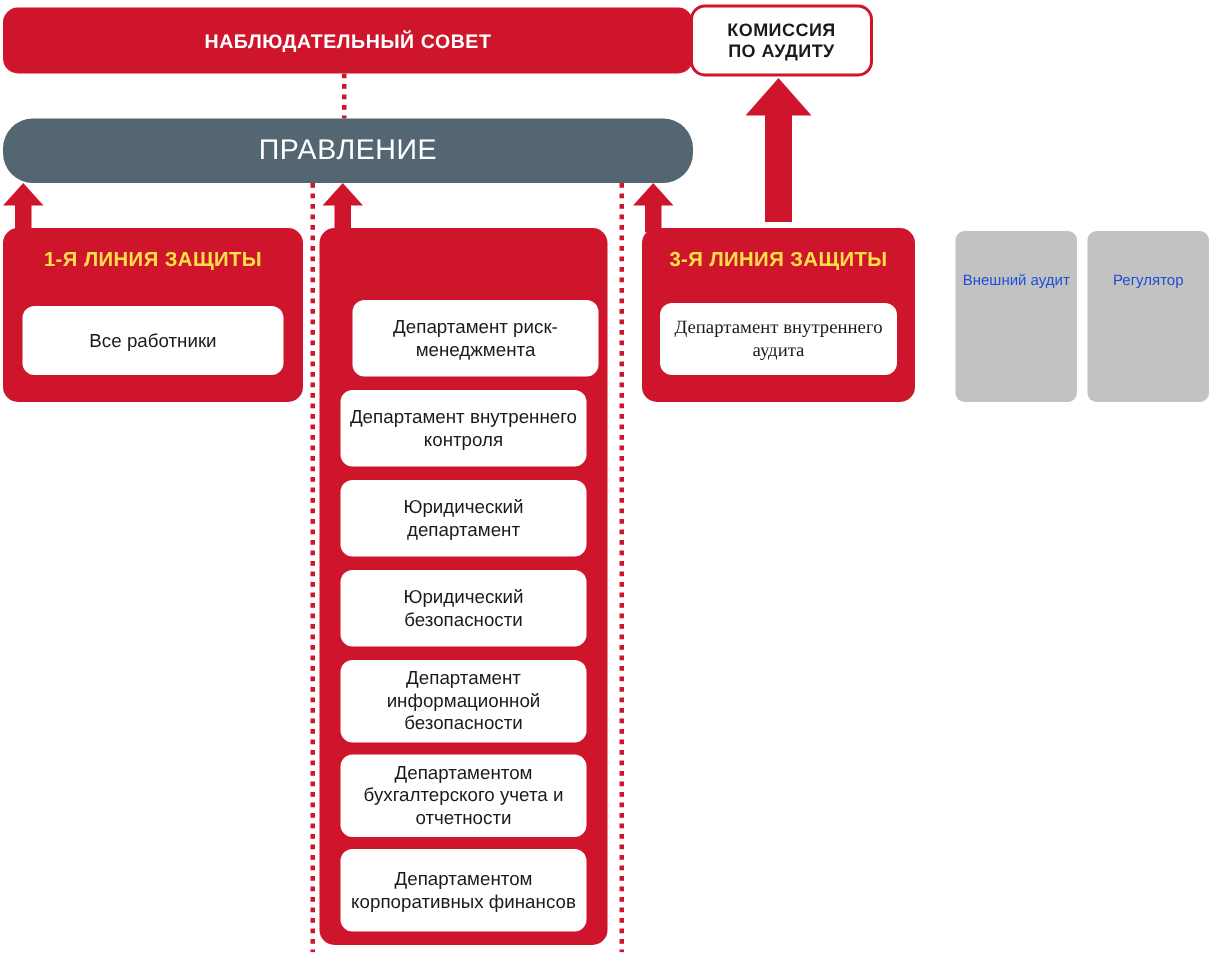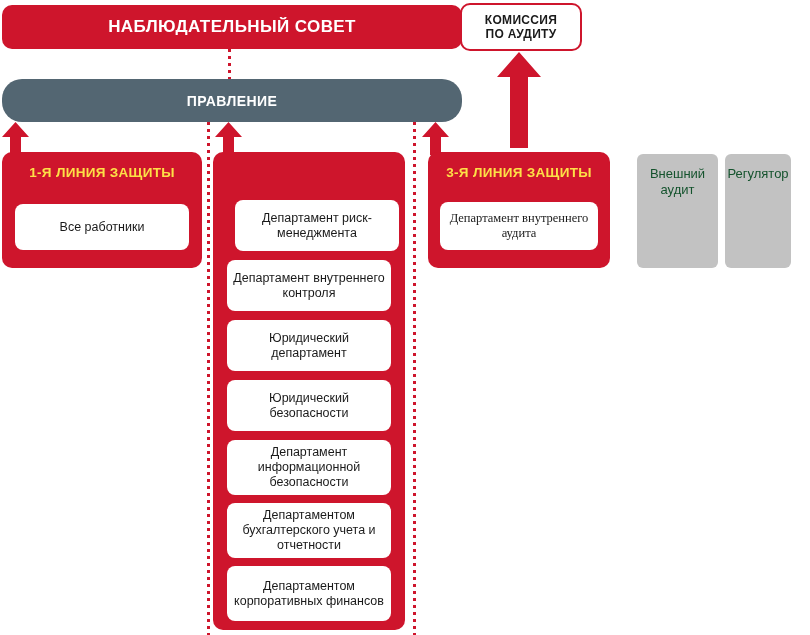--- a/index.html
+++ b/index.html
@@ -27,30 +27,30 @@
     align-items: center;
     justify-content: center;
     text-align: center;
   }
 
   
   .band-red {
     background: #CE152C;
     color: #ffffff;
     border-radius: 10px;
-    font-size: 17px;
+    font-size: 13px;
     font-weight: bold;
     letter-spacing: .4px;
   }
   .band-gray {
     background: #536672;
     color: #ffffff;
     border-radius: 20px;
-    font-size: 14px;
-    font-weight: bold;
+    font-size: 19px;
+    font-weight: normal;
     letter-spacing: .4px;
   }
 
   
   .band-outline {
     background: #ffffff;
     color: #1a1a1a;
     border: 2px solid #CE152C;
     border-radius: 10px;
     font-size: 12px;
@@ -100,24 +100,24 @@
   
   .gray-block {
     position: absolute;
     box-sizing: border-box;
     background: #C2C2C2;
     border-radius: 6px;
     display: flex;
     align-items: flex-start;
     justify-content: center;
     text-align: center;
-    color: #14532d;
-    font-size: 13px;
+    color: #1d4ed8;
+    font-size: 10px;
     line-height: 1.2;
-    padding-top: 12px;
+    padding-top: 28px;
   }
 
   
   .dotted {
     position: absolute;
     width: 3px;
     background-image: linear-gradient(
         to bottom,
         #CE152C 0px, #CE152C 3px,
         rgba(255,255,255,0) 3px, rgba(255,255,255,0) 7px);
@@ -194,17 +194,17 @@
 
   <div class="col" style="left:428px; top:152px; width:182px; height:116px;">
     <div class="col-title">3-Я ЛИНИЯ ЗАЩИТЫ</div>
     <div class="card" style="left:12px; top:50px; width:158px; height:48px;font-family:Liberation Serif, serif;">Департамент внутреннего аудита</div>
   </div>
 
   <div class="gray-block" style="left:637px; top:154px; width:81px; height:114px;">
     <span>Внешний аудит</span>
   </div>
 
-  <div class="gray-block" style="left:725px; top:154px; width:66px; height:114px;">
+  <div class="gray-block" style="left:725px; top:154px; width:81px; height:114px;">
     <span>Регулятор</span>
   </div>
 
 </div>
 
 </body></html>

